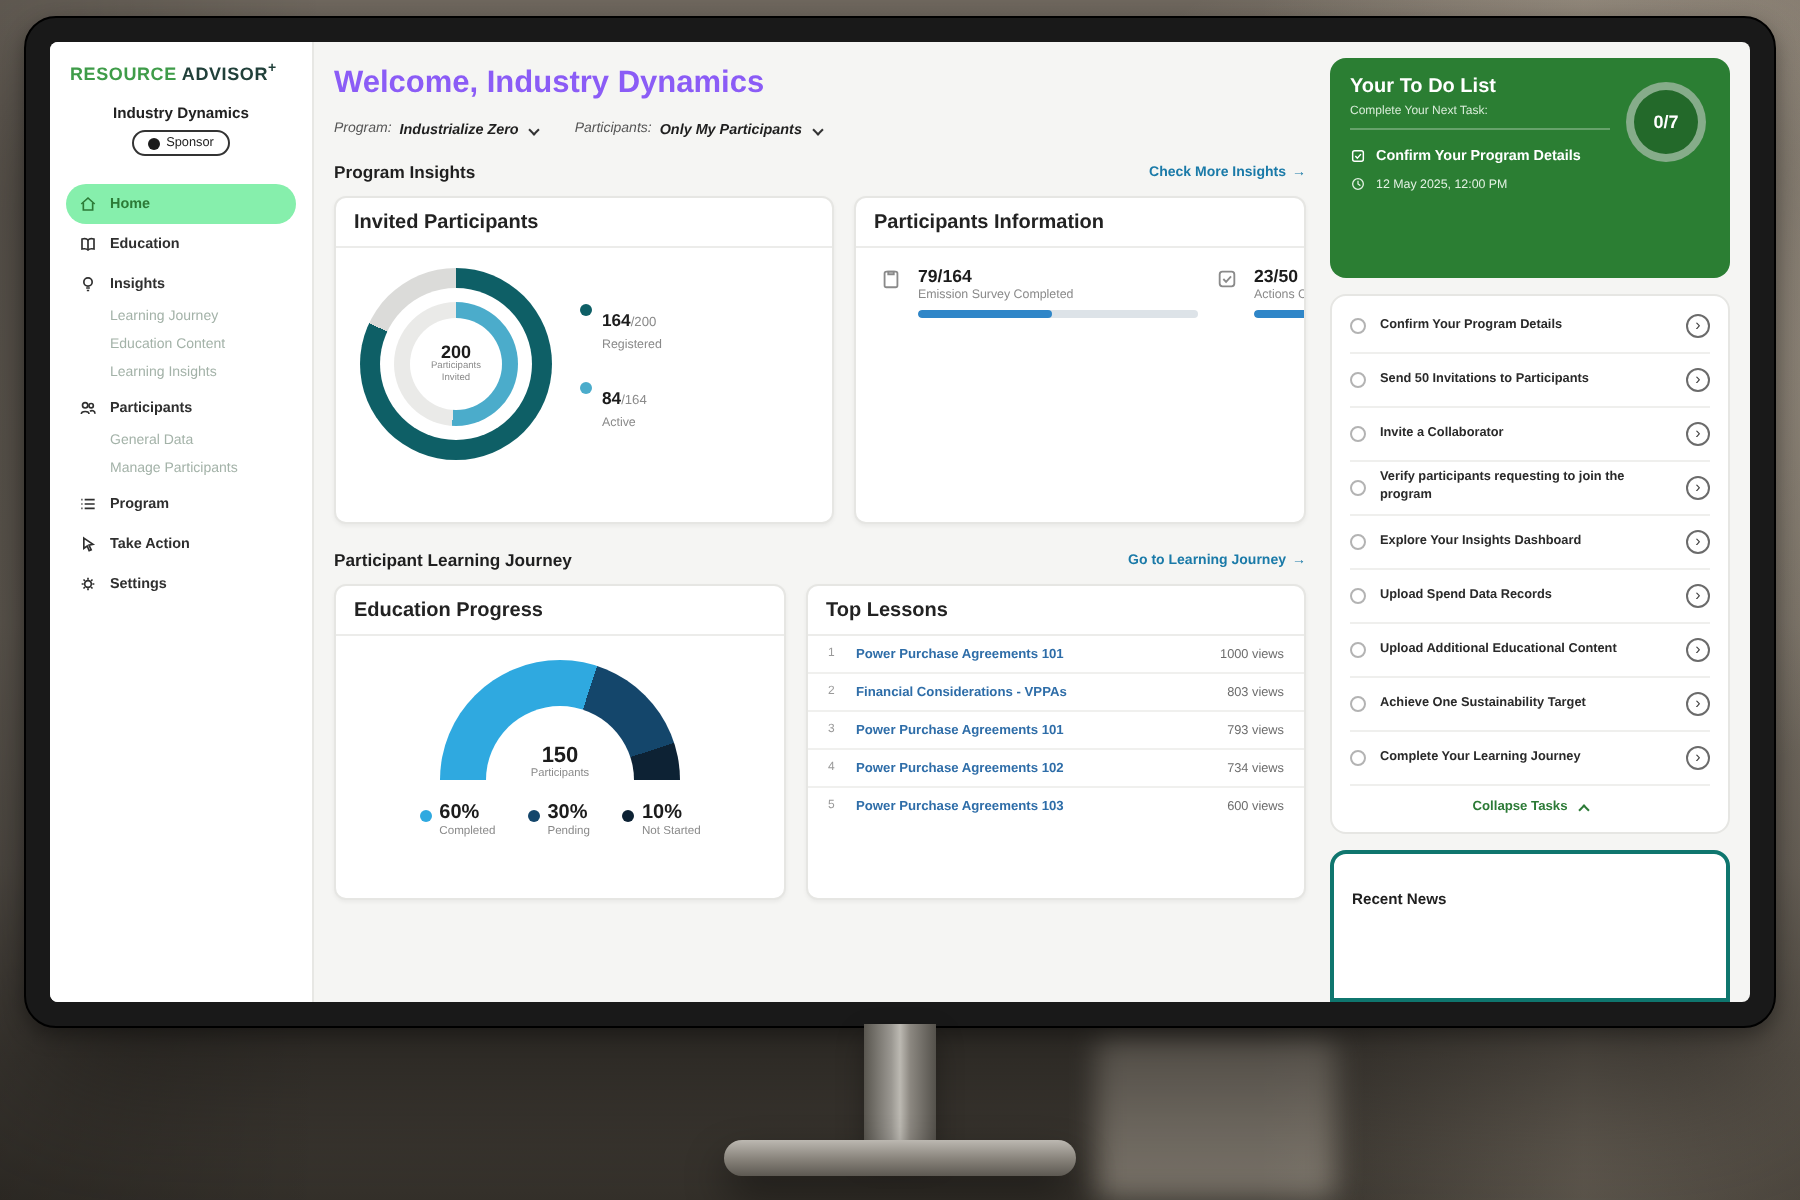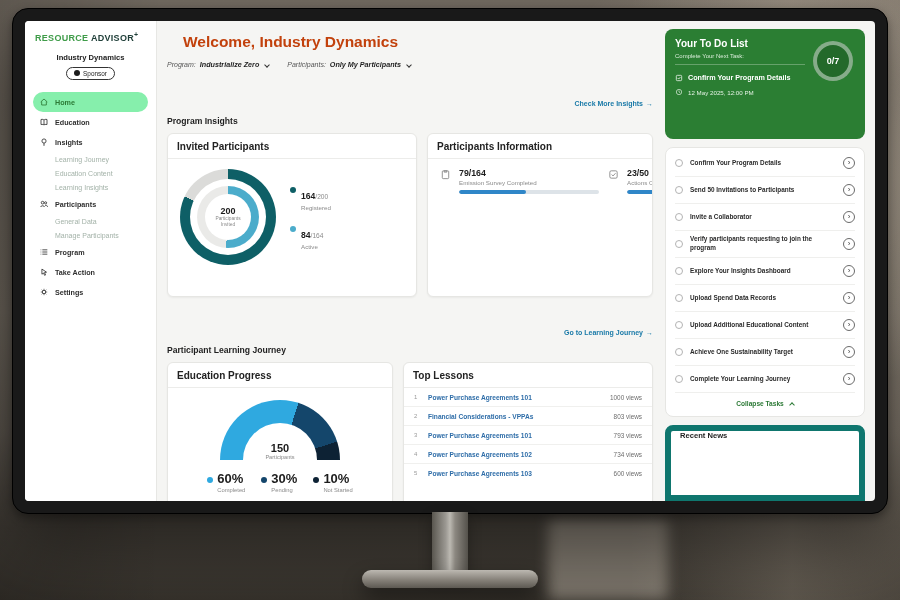--- a/index.html
+++ b/index.html
@@ -44,31 +44,31 @@
   .nav { margin-top:4px; display:flex; flex-direction:column; }
   .nav-item { display:flex; align-items:center; gap:6px; padding:5px 6px; border-radius:10px;
     font-size:7.2px; font-weight:bold; color:#2f2f2f; cursor:pointer; }
   .nav-item svg { width:10px; height:10px; flex:none; }
   .nav-item.active { background:#86efac; color:#2c7a36; }
   .nav-sub { padding:3.5px 6px 3.5px 22px; font-size:7px; color:#a3b2a8; font-weight:normal;
     cursor:pointer; }
 
   
   .main { flex:1; padding:8px 10px; min-width:0; }
-  .page-title { font-size:15.5px; font-weight:bold; color:#c2410c; margin:4px 16px 9px; }
+  .page-title { font-size:15.5px; font-weight:bold; color:#8b5cf6; margin:4px 0 9px; }
   .filters { display:flex; gap:18px; margin-bottom:12px; align-items:center; }
   .filter { display:flex; align-items:center; gap:4px; cursor:pointer;font-style:italic; }
   .flabel { font-size:7px; color:#555; }
   .fvalue { font-size:7.2px; font-weight:bold; color:#1f1f1f; }
   .chev { width:4px; height:4px; border-right:1px solid #333; border-bottom:1px solid #333;
     transform:rotate(45deg); margin-left:2px; display:inline-block; }
   .chev.up { transform:rotate(-135deg); border-color:#2c7a36; margin-top:2px; }
 
   .section-row { display:flex; justify-content:space-between; align-items:center; margin:4px 0 7px; }
-  .section-title { font-size:8.6px; font-weight:bold; color:#1f1f1f;margin-top:35px; }
+  .section-title { font-size:8.6px; font-weight:bold; color:#1f1f1f; }
   .section-link { font-size:7px; font-weight:bold; color:#1a7aa8; cursor:pointer; display:flex;
     align-items:center; gap:3px; }
 
   .cards-row { display:flex; gap:10px; }
   .card { background:#fff; border:1px solid #e6e6e3; border-radius:6px;
     box-shadow:0 1px 2px rgba(0,0,0,.05); overflow:hidden; }
   .card-title { font-size:10px; font-weight:bold; color:#222; padding:7px 9px 6px;
     border-bottom:1px solid #ececea; }
 
   .card-invited { width:250px; height:164px; }
@@ -107,21 +107,21 @@
   .edu-body { padding:8px 4px 6px; }
   .gauge-wrap { position:relative; width:120px; height:60px; overflow:hidden; margin:4px auto 0; }
   .gauge { position:absolute; left:0; top:0; width:120px; height:120px; border-radius:50%; }
   .gauge-hole { position:absolute; left:23px; top:23px; width:74px; height:74px; border-radius:50%;
     background:#fff; }
   .gauge-center { position:absolute; left:0; right:0; bottom:0; text-align:center; }
   .gc-val { font-size:11px; font-weight:bold; color:#1c1c1c; }
   .gc-lab { font-size:5.6px; color:#8a8a8a; }
   .gauge-legend { display:flex; justify-content:center; gap:16px; margin-top:11px; }
   .gl-top { display:flex; align-items:center; gap:4px; }
-  .gl-val { font-size:13px; font-weight:bold; color:#1c1c1c; }
+  .gl-val { font-size:10px; font-weight:bold; color:#1c1c1c; }
   .gl-lab { font-size:5.8px; color:#8a8a8a; margin:1px 0 0 10px; }
 
   
   .lesson-row { display:flex; align-items:center; gap:7px; padding:5.5px 10px;
     border-bottom:1px solid #f0f0ee; cursor:pointer; }
   .lesson-row:last-of-type { border-bottom:none; }
   .l-rank { font-size:6px; color:#9a9a9a; width:7px; flex:none; }
   .l-title { font-size:6.6px; font-weight:bold; color:#2e6da8; flex:1; }
   .l-views { font-size:6.4px; color:#6d6d6d; }
 
@@ -147,22 +147,22 @@
     border-bottom:1px solid #efefed; cursor:pointer; }
   .task-check { width:8px; height:8px; border:1px solid #b3b3b3; border-radius:50%; flex:none;
     cursor:pointer; }
   .task-label { flex:1; font-size:6.4px; color:#2a2a2a; font-weight:bold; line-height:1.35; }
   .task-chev { width:12px; height:12px; border:1px solid #6b6b6b; border-radius:50%; flex:none;
     display:flex; align-items:center; justify-content:center; font-size:8px; color:#444;
     line-height:1; cursor:pointer; }
   .collapse-row { display:flex; align-items:center; justify-content:center; gap:4px;
     padding:7px 0 3px; font-size:6.6px; font-weight:bold; color:#2c7a36; cursor:pointer; }
 
-  .news-card { background:#fff; border:6px solid #0f766e; border-radius:8px 8px 0 0; margin-top:8px;
-    padding:0 9px; flex:1; }
+  .news-card { background:#fff; border:2px solid #0f766e; border-radius:8px 8px 0 0; margin-top:8px;
+    padding:18px 9px; flex:1; }
   .news-title { font-size:7.6px; font-weight:bold; color:#1f1f1f; }
 </style>
 </head>
 <body>
 
 <div class="scene">
   <div class="desk-glow"></div>
 
   <div class="monitor">
     <div class="screen">

